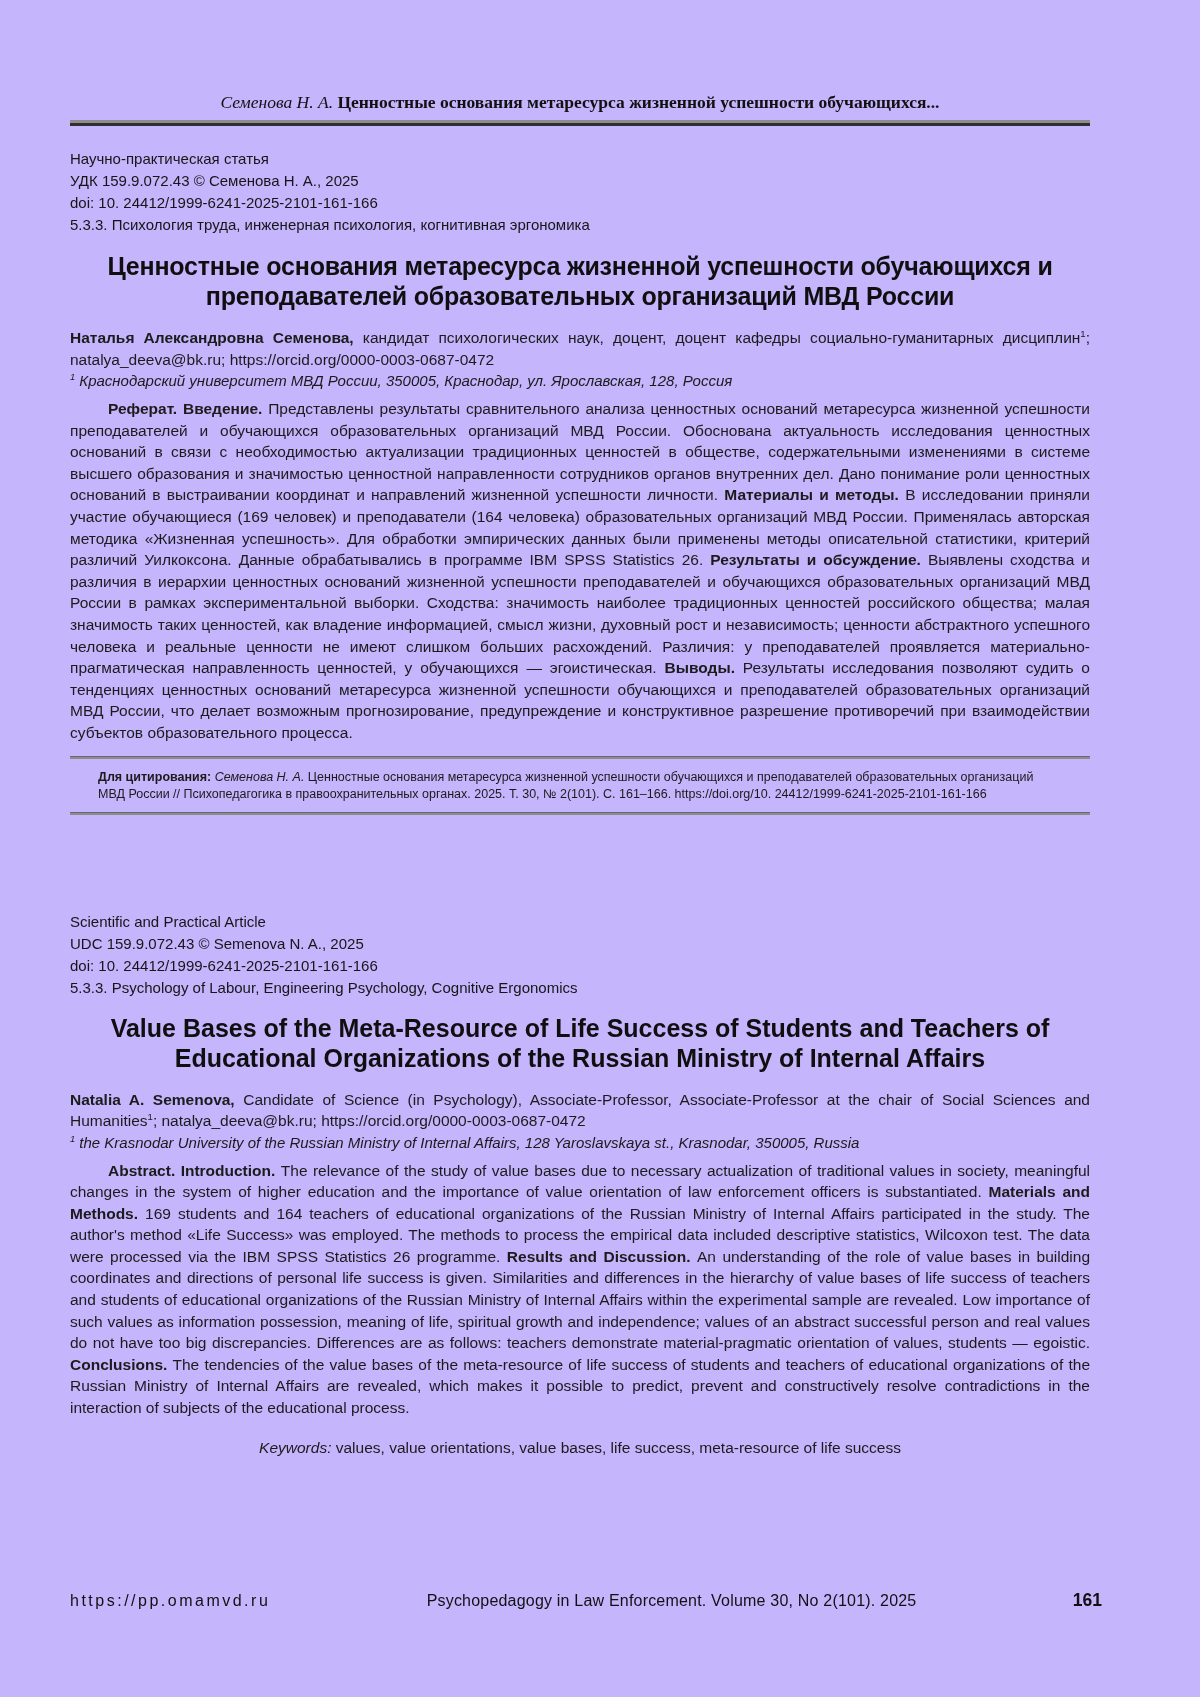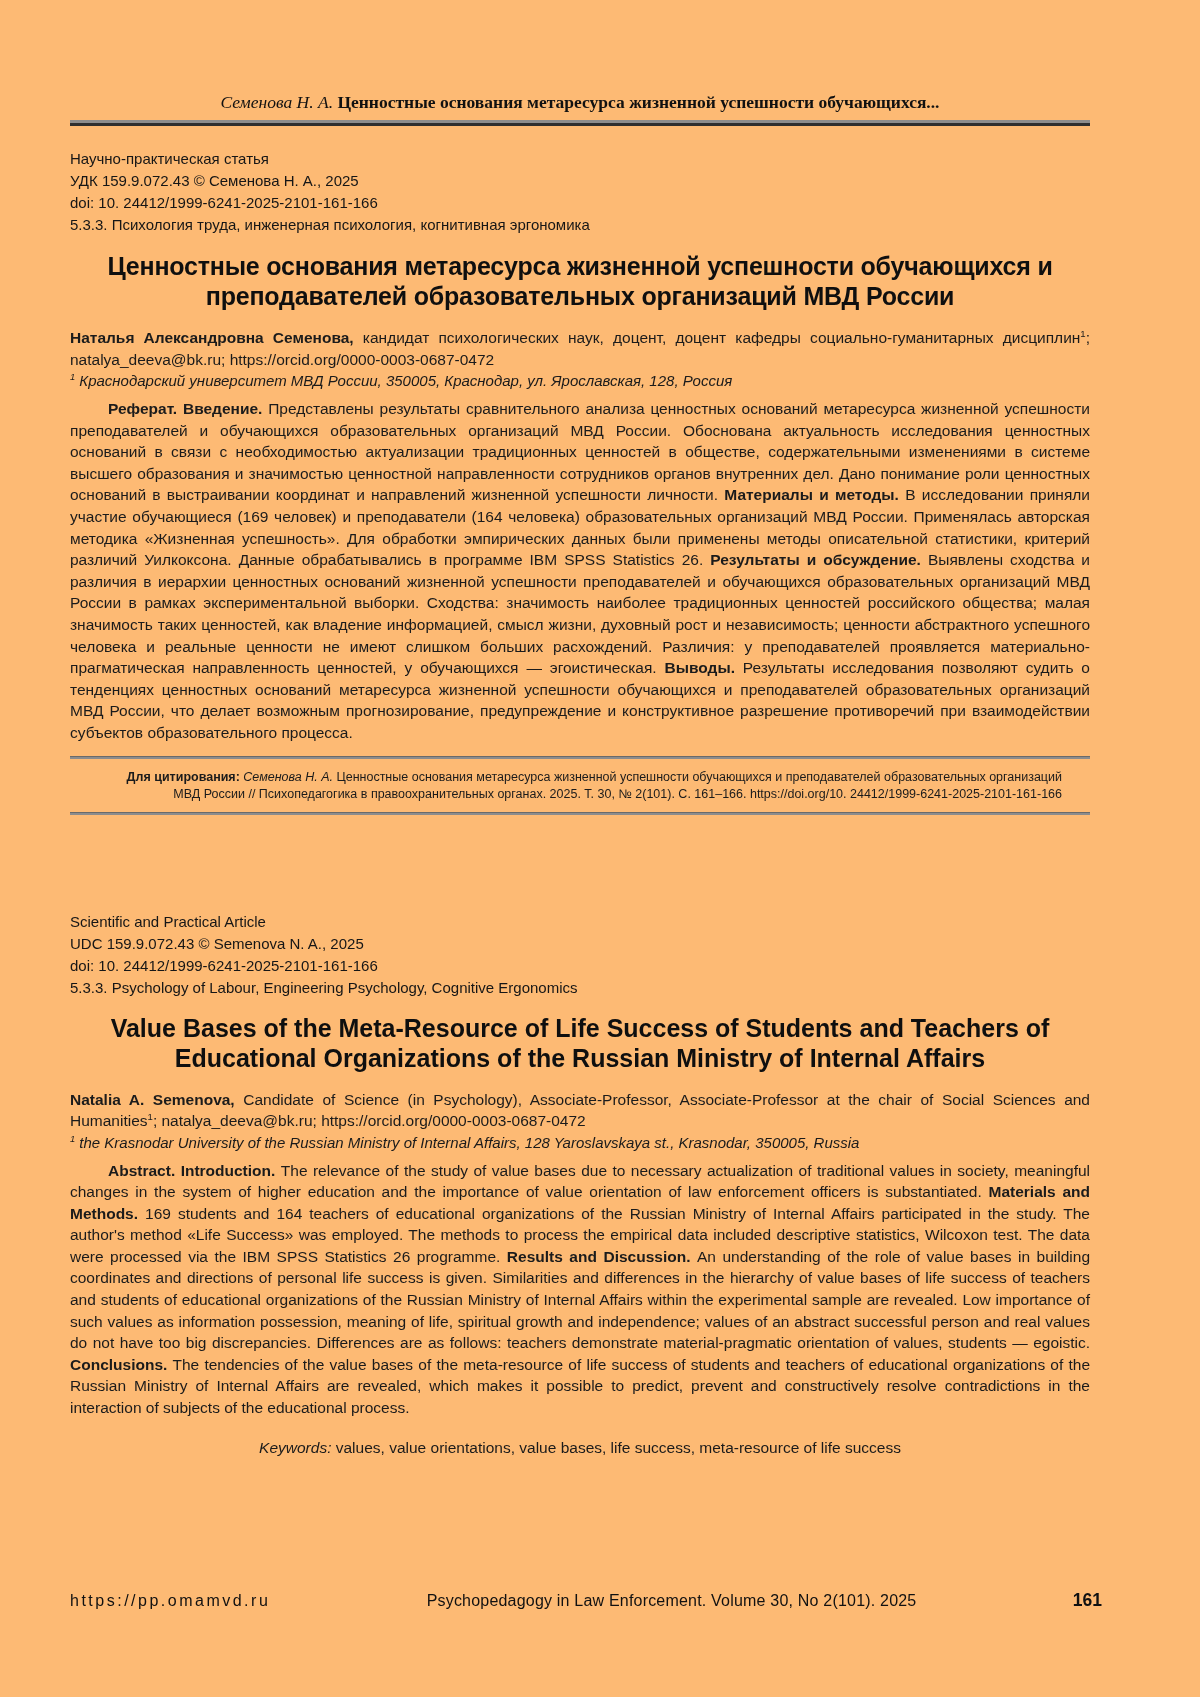--- a/index.html
+++ b/index.html
@@ -1,20 +1,20 @@
 <!DOCTYPE html>
 <html lang="ru"><head>
 <meta charset="utf-8">
 <style>
   * { margin:0; padding:0; box-sizing:border-box; }
   html,body { background:#ffffff; }
   .page {
     position:relative;
     width:1200px; height:1697px;
-    background:#fdba74;
+    background:#c4b5fd;
     color:#1b1b1b;
     font-family:"Liberation Sans", sans-serif;
     padding:92px 110px 0 70px;
     overflow:hidden;
   }
   .running-head {
     text-align:center;
     font-family:"Liberation Serif", serif;
     font-size:17.5px;
     line-height:20px;
@@ -61,21 +61,21 @@
     margin-top:13px;
     text-align:center;
     font-size:15.5px;
     line-height:25px;
     padding:0 110px;
   }
   .rule-gray { margin-top:12px; height:3px; background:#8c8c8c; border-top:1px solid #6a6a6a; }
   .rule-gray.tight { margin-top:0; }
   .citation {
     padding:10px 28px 9px 28px;
-    text-align:right;
+    text-align:left;
     font-size:12.5px;
     line-height:17px;
   }
   .en-meta { margin-top:96px; }
   .title-en { margin-top:14px; letter-spacing:0; }
   .keywords-en { margin-top:16px; padding:0 60px; }
   .footer {
     position:absolute;
     top:1590px; left:70px; right:98px;
     display:flex;

